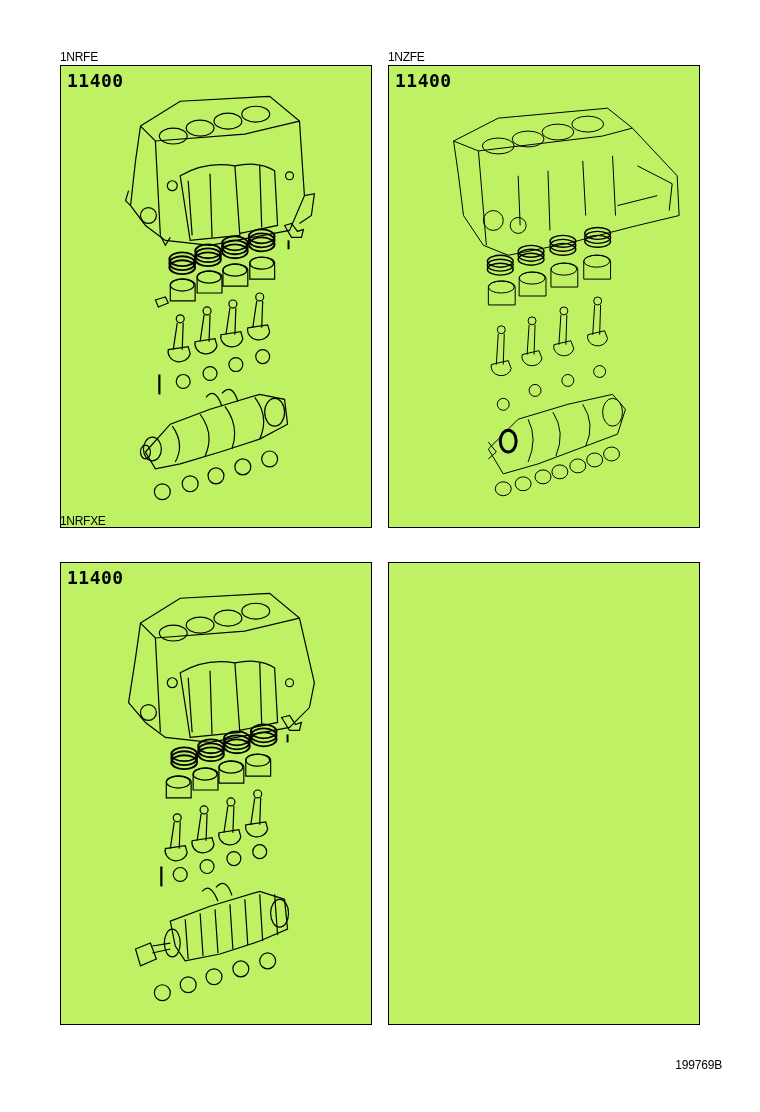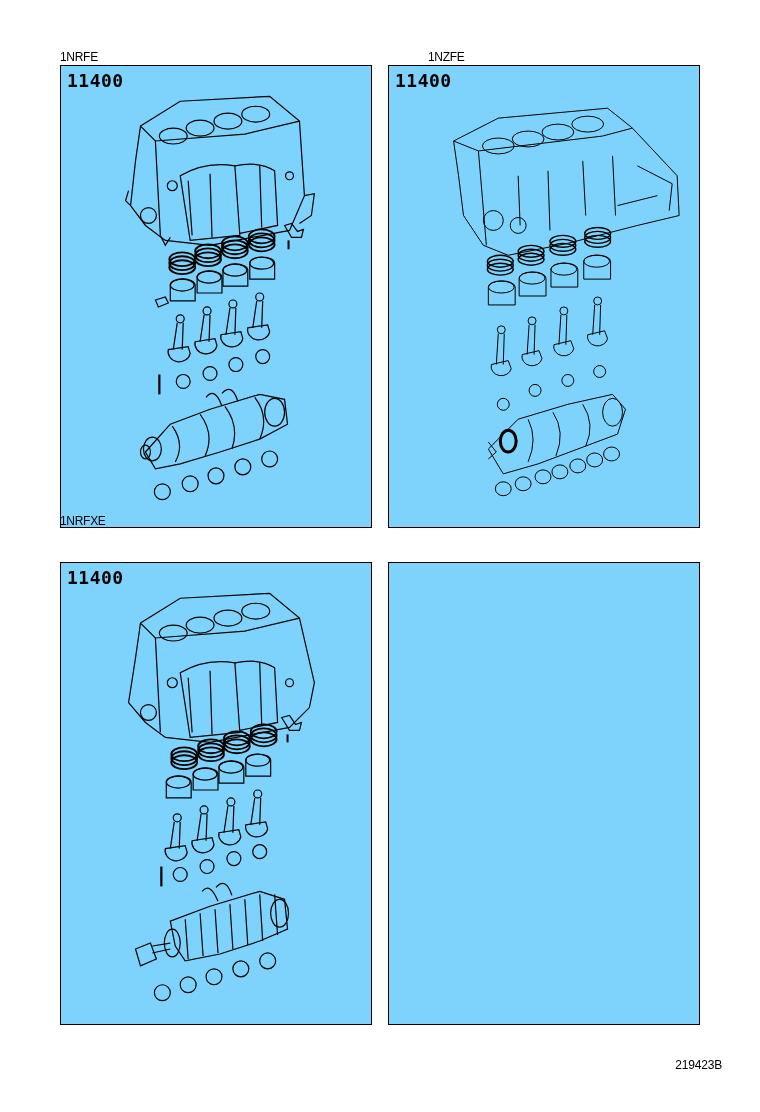--- a/index.html
+++ b/index.html
@@ -1,19 +1,19 @@
 <!DOCTYPE html>
 <html><head>
 <meta charset="utf-8">
 <style>
   html, body { margin: 0; padding: 0; background: #ffffff; }
   body { width: 760px; height: 1112px; position: relative; overflow: hidden;
          font-family: "Liberation Sans", sans-serif; color: #000; }
   .variant-label { position: absolute; font-size: 12px; letter-spacing: -0.3px; line-height: 14px; }
-  .panel { position: absolute; border: 1.5px solid #000; box-sizing: border-box; background: #7dd3fc; }
+  .panel { position: absolute; border: 1.5px solid #000; box-sizing: border-box; background: #bef264; }
   .part-number { position: absolute; left: 6px; top: 4px; font-family: "DejaVu Sans Mono", monospace;
                  font-weight: bold; font-size: 18px; letter-spacing: 0.5px; }
   .illustration { position: absolute; left: 0; top: 0; width: 100%; height: 100%; }
   .illustration svg { width: 100%; height: 100%; display: block; }
   .doc-id { position: absolute; right: 38px; bottom: 40px; font-size: 12px; letter-spacing: -0.2px; }
   svg * { vector-effect: non-scaling-stroke; }
 </style>
 </head>
 <body>
 
@@ -113,21 +113,21 @@
         <ellipse cx="102" cy="428" rx="8" ry="8"></ellipse>
           <ellipse cx="130" cy="420" rx="8" ry="8"></ellipse>
         <ellipse cx="156" cy="412" rx="8" ry="8"></ellipse>
           <ellipse cx="183" cy="403" rx="8" ry="8"></ellipse>
         <ellipse cx="210" cy="395" rx="8" ry="8"></ellipse>
       </g>
     </svg>
   </div>
 </div>
 
-<div class="variant-label" style="left:388px; top:50px;margin-left:40px;">1NZFE</div>
+<div class="variant-label" style="left:388px; top:50px;">1NZFE</div>
 <div class="panel" style="left:388px; top:65px; width:312px; height:463px;">
   <div class="part-number">11400</div>
   <div class="illustration">
     <svg viewBox="0 0 312 463" fill="none" stroke="#000" stroke-width="1">
       <g>
         <path d="M65,75 L110,52 L220,42 L245,62 L290,110 L292,150 L250,160 L180,178 L120,190 L95,180 L75,150 L70,110 Z"></path>
         <path d="M65,75 L90,85 L215,70 L245,62"></path>
         <ellipse cx="110" cy="80" rx="16" ry="8"></ellipse>
           <ellipse cx="140" cy="73" rx="16" ry="8"></ellipse>
         <ellipse cx="170" cy="66" rx="16" ry="8"></ellipse>
@@ -288,13 +288,13 @@
         <ellipse cx="154" cy="416" rx="8" ry="8"></ellipse>
           <ellipse cx="181" cy="408" rx="8" ry="8"></ellipse>
         <ellipse cx="208" cy="400" rx="8" ry="8"></ellipse>
       </g>
     </svg>
   </div>
 </div>
 
 <div class="panel" style="left:388px; top:562px; width:312px; height:463px;"></div>
 
-<div class="doc-id">219423B</div>
+<div class="doc-id">199769B</div>
 
 </body></html>

